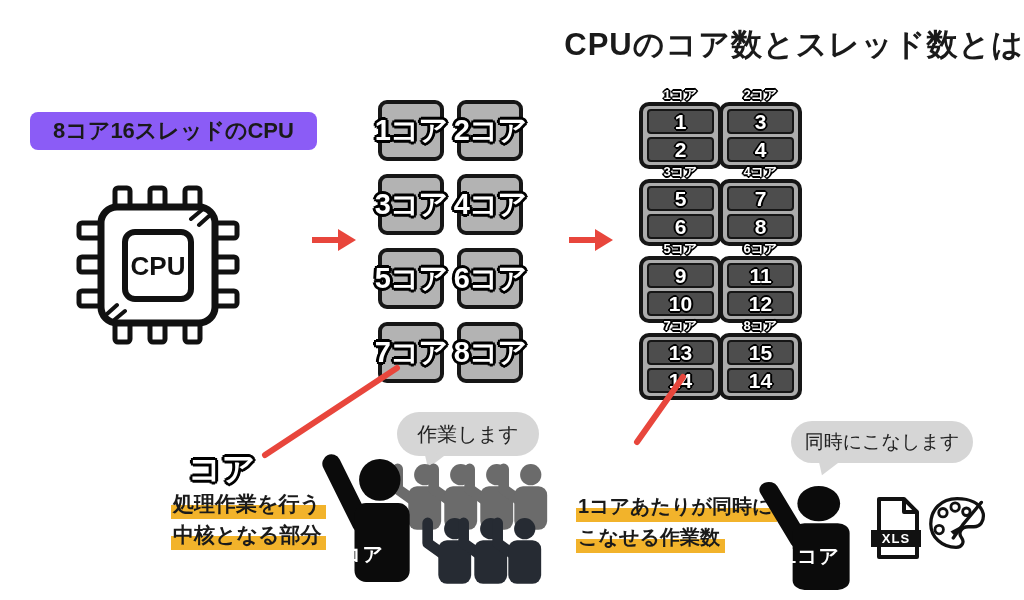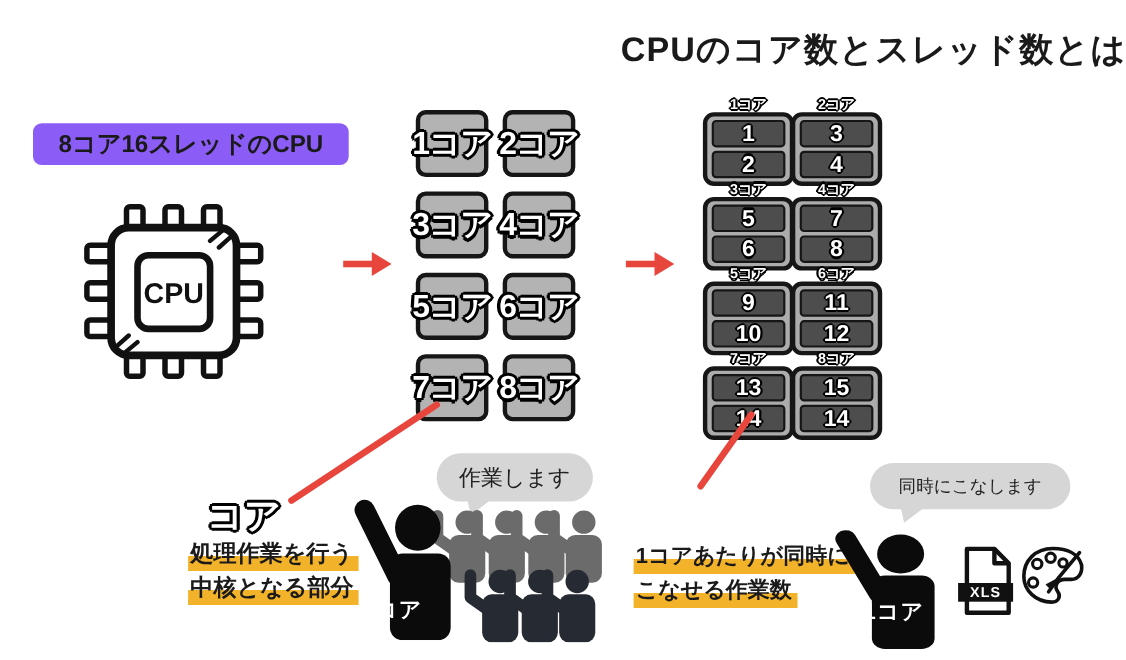--- a/index.html
+++ b/index.html
@@ -72,21 +72,21 @@
   .bubble{
     position:absolute;background:#d6d6d6;color:#222;display:flex;align-items:center;justify-content:center;
     font-size:20px;font-weight:500;text-align:right;
   }
   .bubble::after{
     content:"";position:absolute;left:26px;bottom:-13px;width:0;height:0;
     border-left:6px solid transparent;border-right:16px solid transparent;
     border-top:16px solid #d6d6d6;transform:rotate(8deg);
   }
   .b-core{left:397px;top:412px;width:142px;height:44px;border-radius:22px;}
-  .b-thread{left:791px;top:421px;width:182px;height:42px;border-radius:21px;font-size:16px;}
+  .b-thread{left:791px;top:421px;width:182px;height:42px;border-radius:21px;font-size:19px;}
   
   .badge{position:absolute;color:#fff;font-weight:bold;font-size:20px;letter-spacing:1px;}
   .badge-core{left:341px;top:541px;}
   .badge-thread{left:785px;top:543px;}
   .overlay{position:absolute;left:0;top:0;pointer-events:none;}
   svg{display:block;}
 </style>
 </head>
 <body>
 

